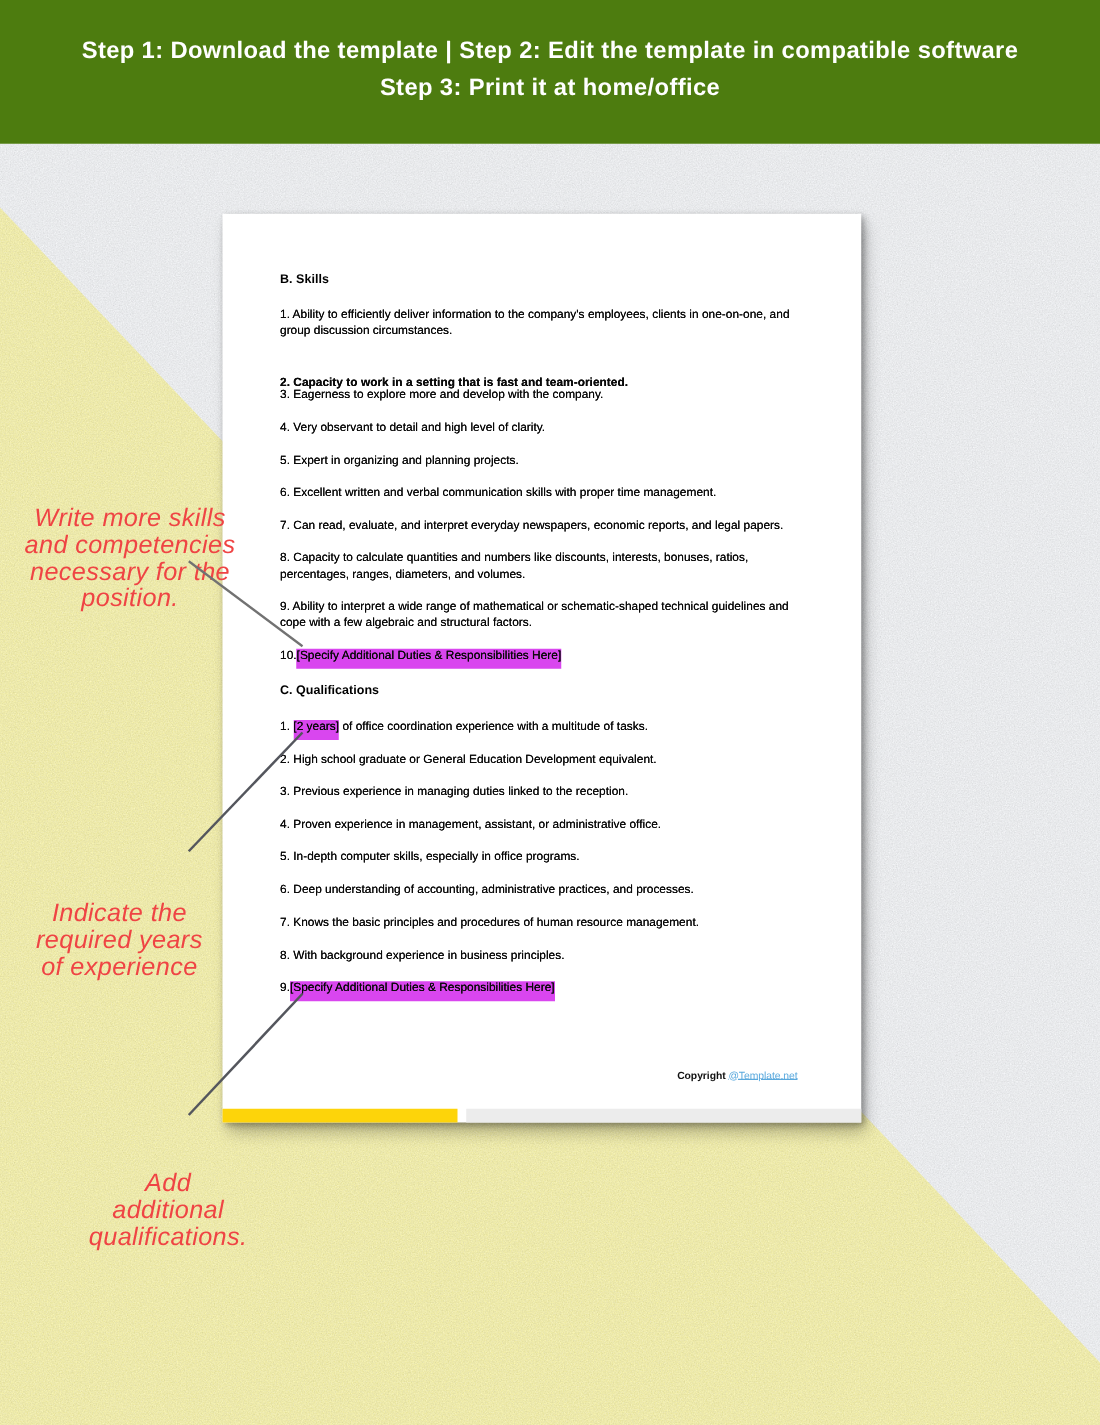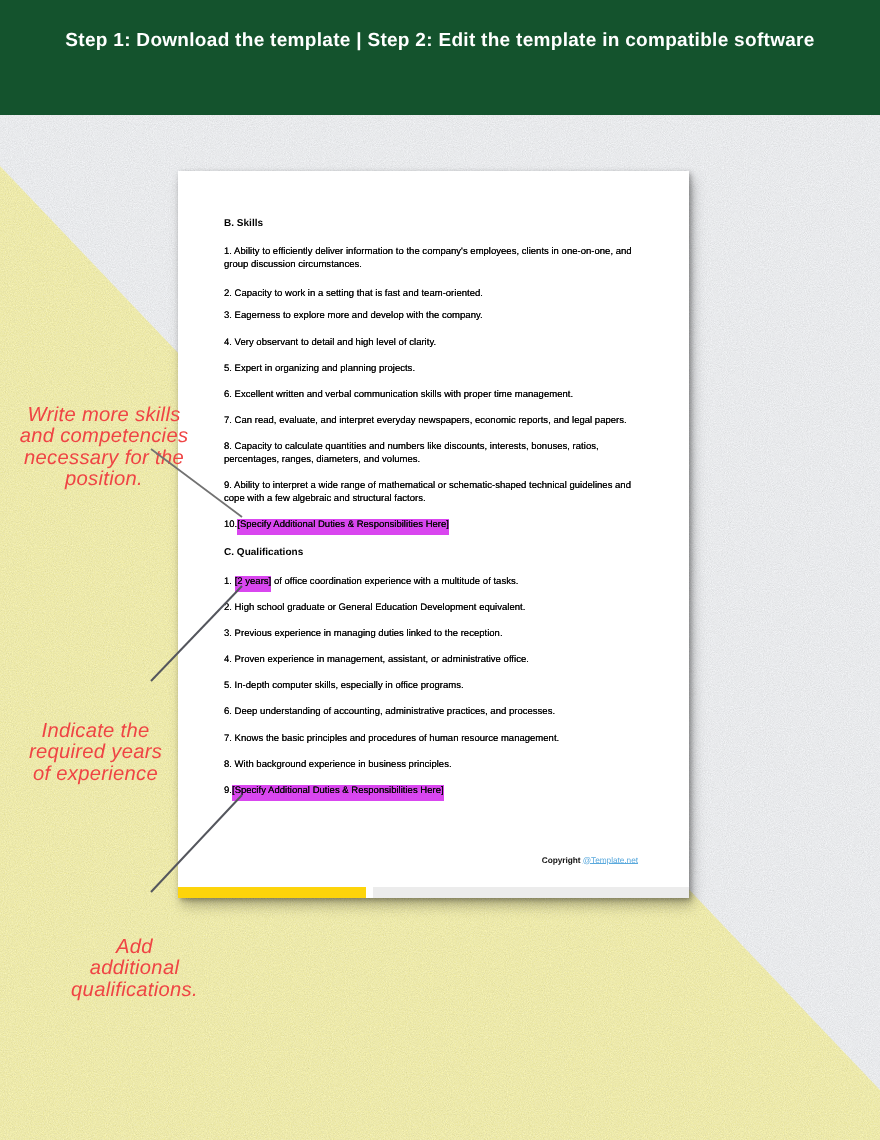--- a/index.html
+++ b/index.html
@@ -7,21 +7,21 @@
         -webkit-font-smoothing:antialiased;text-rendering:geometricPrecision;}
   .page{position:relative;width:880px;height:1140px;overflow:hidden;}
 
   
   .bg-gray{position:absolute;left:0;top:115px;width:880px;height:1025px;background:#f8fafd;}
   .bg-yellow{position:absolute;left:0;top:115px;width:880px;height:1025px;background:#fef9a4;
      clip-path:polygon(0px 51px, 880px 975px, 880px 1025px, 0px 1025px);}
   .noise{position:absolute;left:0;top:115px;width:880px;height:1025px;pointer-events:none;}
 
   
-  .banner{position:absolute;left:0;top:0;width:880px;height:115px;background:#14532d;z-index:30;}
+  .banner{position:absolute;left:0;top:0;width:880px;height:115px;background:#4d7c0f;z-index:30;}
   .banner-l{transform:translateZ(0);color:#fff;font-weight:700;font-size:19px;letter-spacing:.3px;text-align:center;line-height:29.5px;}
   .banner-l1{padding-top:26px;}
 
   
   .doc{position:absolute;left:178px;top:171px;width:511px;height:727px;background:#fff;z-index:20;
        box-shadow:2px 2px 5px rgba(0,0,0,.30), 4px 8px 12px rgba(0,0,0,.26);}
   .doc-body{position:absolute;left:46px;top:0;width:425px;}
   .hd{position:absolute;transform:translateZ(0);font-size:10px;font-weight:700;color:#000;letter-spacing:.02px;white-space:nowrap;}
   .it{position:absolute;transform:translateZ(0);font-size:9.5px;text-shadow:0 0 .2px #000;color:#0a0a0a;line-height:13.3px;letter-spacing:.02px;width:421px;}
   .hl{background:#d946ef;padding:0 0 5px 0;}
@@ -52,27 +52,28 @@
     <rect width="100%" height="100%" filter="url(#nz)"></rect>
     <rect width="100%" height="100%" filter="url(#nzw)"></rect>
   </svg>
   <svg class="lines">
       <line x1="151" y1="449" x2="242" y2="517" stroke="#727272" stroke-width="1.8"></line>
       <line x1="151" y1="681" x2="242" y2="586" stroke="#54565d" stroke-width="2"></line>
       <line x1="151" y1="892" x2="242" y2="795" stroke="#54565d" stroke-width="2"></line>
     </svg>
   <div class="banner">
     <div class="banner-l banner-l1">Step 1: Download the template | Step 2: Edit the template in compatible software</div>
+    <div class="banner-l">Step 3: Print it at home/office</div>
   </div>
   <div class="doc">
     <div class="doc-body">
       <div class="hd" id="hd-b" style="top: 47px;">B. Skills</div>
       <div id="sec-b-items">
           <div class="it" style="top: 74px;">1. Ability to efficiently deliver information to the company's employees, clients in one-on-one, and group discussion circumstances.</div>
-          <div class="it" style="top: 116px;">2. Capacity to work in a setting that is fast and team-oriented.</div>
+          <div class="it" style="top: 129px; font-weight: bold;">2. Capacity to work in a setting that is fast and team-oriented.</div>
           <div class="it" style="top: 138px;">3. Eagerness to explore more and develop with the company.</div>
           <div class="it" style="top: 165px;">4. Very observant to detail and high level of clarity.</div>
           <div class="it" style="top: 191px;">5. Expert in organizing and planning projects.</div>
           <div class="it" style="top: 217px;">6. Excellent written and verbal communication skills with proper time management.</div>
           <div class="it" style="top: 243px;">7. Can read, evaluate, and interpret everyday newspapers, economic reports, and legal papers.</div>
           <div class="it" style="top: 269px;">8. Capacity to calculate quantities and numbers like discounts, interests, bonuses, ratios, percentages, ranges, diameters, and volumes.</div>
           <div class="it" style="top: 308px;">9. Ability to interpret a wide range of mathematical or schematic-shaped technical guidelines and cope with a few algebraic and structural factors.</div>
         </div>
       <div class="it" id="b-last" style="top: 347px;"><span>10.</span><span class="hl">[Specify Additional Duties &amp; Responsibilities Here]</span></div>
       <div class="hd" id="hd-c" style="top: 376px;">C. Qualifications</div>

